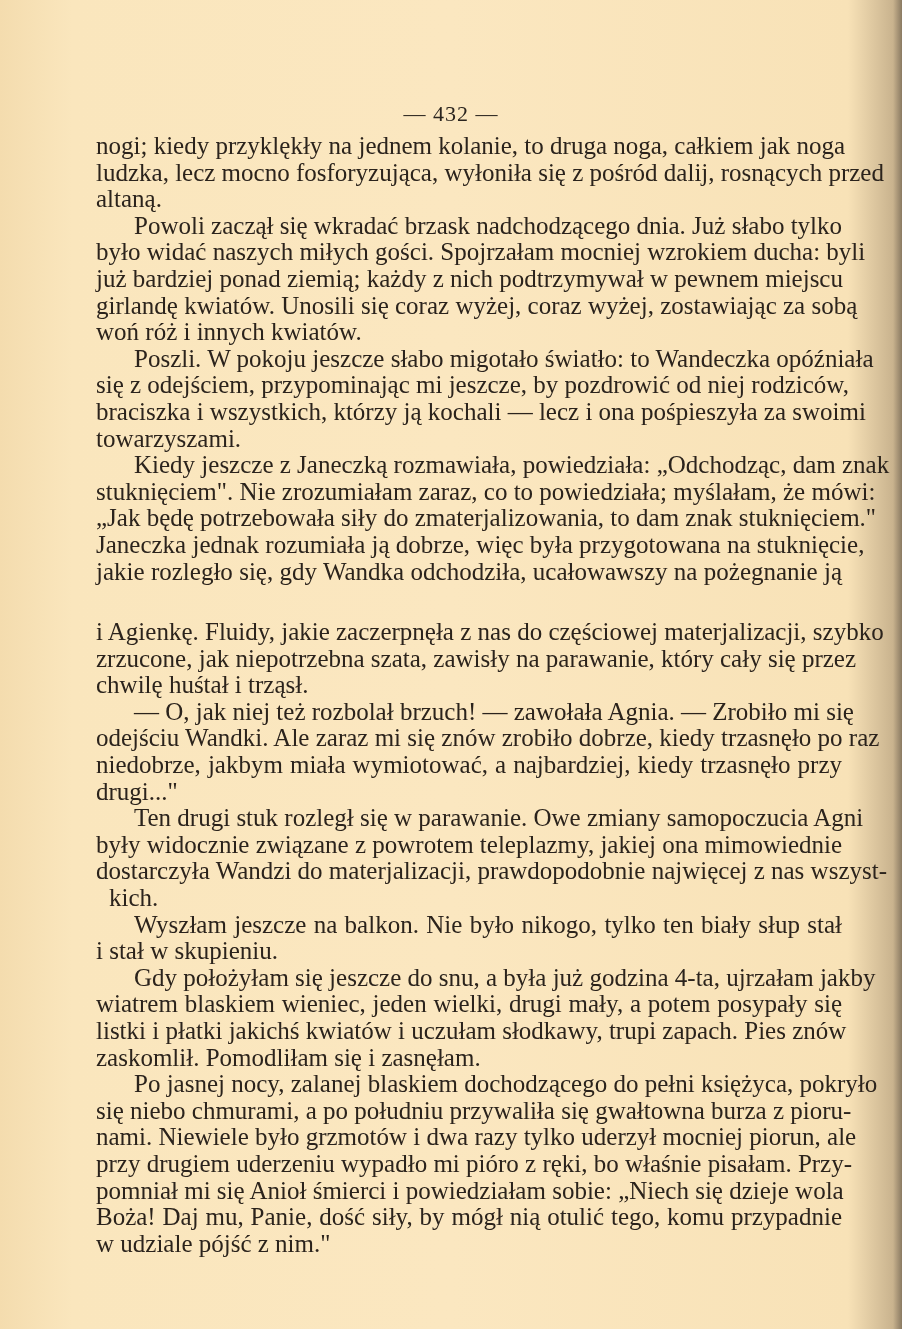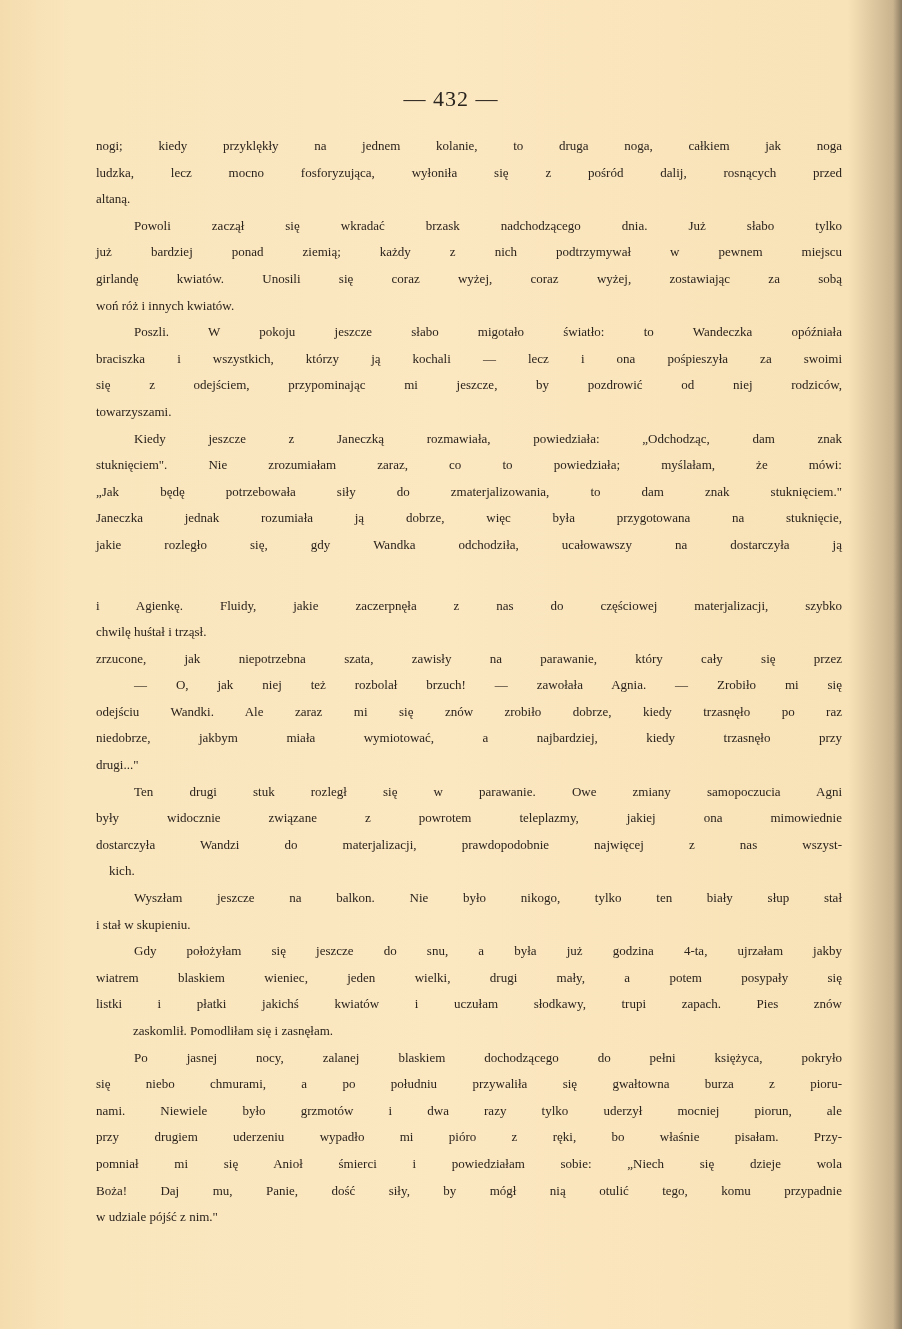--- a/index.html
+++ b/index.html
@@ -3,29 +3,29 @@
 <meta charset="utf-8">
 <style>
   html, body { margin: 0; padding: 0; }
   body {
     width: 902px; height: 1329px; overflow: hidden;
     background: #f9e3b8;
     background: linear-gradient(90deg, #f4dcae 0%, #fae6bd 8%, #fbe7c0 50%, #f8e2b7 94%, #c9b38e 99%, #8a7a62 100%);
     position: relative;
   }
   .page-number {
-    position: absolute; top: 86px; left: 0; width: 902px;
+    position: absolute; top: 101px; left: 0; width: 902px;
     text-align: center;
     font-family: "Liberation Serif", serif;
     font-size: 22px; color: #2a241e; letter-spacing: 1px;
   }
   .text {
     position: absolute; top: 133px; left: 96px; width: 746px;
     font-family: "Liberation Serif", serif;
-    font-size: 13px; line-height: 26.6px;
+    font-size: 25px; line-height: 26.6px;
     color: #2b231c;
   }
   .line {
     display: block; white-space: nowrap;
     text-align: justify; text-align-last: justify;
     height: 26.6px; transform-origin: left center;
   }
   .line.last { text-align-last: left; }
   .line.indent { padding-left: 38px; }
 </style>
@@ -35,39 +35,40 @@
 <div class="page-number">— 432 —</div>
 
 <div class="text">
   <div>
     <span class="line" style="display: block;">nogi; kiedy przyklękły na jednem kolanie, to druga  noga, całkiem  jak noga</span>
     <span class="line" style="display: block;">ludzka, lecz mocno fosforyzująca, wyłoniła się z pośród dalij, rosnących przed</span>
     <span class="line last" style="display: block;">altaną.</span>
   </div>
   <div>
     <span class="line indent" style="display: block;">Powoli zaczął się wkradać brzask nadchodzącego dnia.  Już słabo tylko</span>
+    <span class="line" style="display: block;">było widać naszych miłych gości. Spojrzałam mocniej wzrokiem ducha: byli</span>
     <span class="line" style="display: block;">już bardziej ponad ziemią; każdy z nich podtrzymywał w pewnem miejscu</span>
     <span class="line" style="display: block;">girlandę kwiatów. Unosili się coraz wyżej, coraz wyżej, zostawiając za sobą</span>
     <span class="line last" style="display: block;">woń róż i innych kwiatów.</span>
   </div>
   <div>
     <span class="line indent" style="display: block;">Poszli. W pokoju jeszcze słabo migotało światło: to Wandeczka opóźniała</span>
+    <span class="line" style="display: block;">się z odejściem, przypominając mi jeszcze, by pozdrowić od niej rodziców,</span>
     <span class="line" style="display: block;">braciszka i wszystkich, którzy ją kochali — lecz i ona pośpieszyła za swoimi</span>
-    <span class="line" style="display: block;">się z odejściem, przypominając mi jeszcze, by pozdrowić od niej rodziców,</span>
     <span class="line last" style="display: block;">towarzyszami.</span>
   </div>
   <div>
     <span class="line indent" style="display: block;">Kiedy jeszcze z Janeczką rozmawiała, powiedziała: „Odchodząc, dam znak</span>
     <span class="line" style="display: block;">stuknięciem". Nie zrozumiałam zaraz, co to powiedziała; myślałam, że mówi:</span>
     <span class="line" style="display: block;">„Jak będę potrzebowała siły do zmaterjalizowania, to dam znak stuknięciem."</span>
     <span class="line" style="display: block;">Janeczka jednak rozumiała ją dobrze, więc była przygotowana na stuknięcie,</span>
-    <span class="line" style="display: block;">jakie rozległo się, gdy Wandka odchodziła, ucałowawszy na dostarczyła ją</span>
+    <span class="line" style="display: block;">jakie rozległo się, gdy Wandka odchodziła, ucałowawszy na pożegnanie ją</span>
     <span class="line" style="display: block; margin-top: 34px;">i Agienkę. Fluidy, jakie zaczerpnęła z nas do częściowej materjalizacji, szybko</span>
+    <span class="line" style="display: block;">zrzucone, jak niepotrzebna szata, zawisły na parawanie, który cały się przez</span>
     <span class="line last" style="display: block;">chwilę huśtał i trząsł.</span>
-    <span class="line" style="display: block;">zrzucone, jak niepotrzebna szata, zawisły na parawanie, który cały się przez</span>
   </div>
   <div>
     <span class="line indent" style="display: block;">— O, jak niej też rozbolał brzuch! — zawołała Agnia. — Zrobiło mi się</span>
     <span class="line" style="display: block;">odejściu Wandki. Ale zaraz mi się znów zrobiło dobrze, kiedy trzasnęło po raz</span>
     <span class="line" style="display: block;">niedobrze, jakbym miała wymiotować, a najbardziej,  kiedy trzasnęło  przy</span>
     <span class="line last" style="display: block;">drugi..."</span>
   </div>
   <div>
     <span class="line indent" style="display: block;">Ten drugi stuk rozległ się w parawanie.  Owe zmiany samopoczucia Agni</span>
     <span class="line" style="display: block;">były widocznie związane z powrotem teleplazmy, jakiej  ona  mimowiednie</span>
@@ -75,21 +76,21 @@
     <span class="line last" style="display: block; margin-left: 13px;">kich.</span>
   </div>
   <div>
     <span class="line indent" style="display: block;">Wyszłam jeszcze na balkon.  Nie było nikogo, tylko ten biały słup stał</span>
     <span class="line last" style="display: block;">i stał w skupieniu.</span>
   </div>
   <div>
     <span class="line indent" style="display: block;">Gdy położyłam się jeszcze do snu, a była już godzina 4-ta, ujrzałam jakby</span>
     <span class="line" style="display: block;">wiatrem blaskiem wieniec, jeden wielki, drugi mały, a potem posypały się</span>
     <span class="line" style="display: block;">listki i płatki jakichś kwiatów i uczułam słodkawy, trupi zapach. Pies znów</span>
-    <span class="line last" style="display: block; margin-left: 37px;">zaskomlił. Pomodliłam się i zasnęłam.</span>
+    <span class="line last" style="display: block;">zaskomlił. Pomodliłam się i zasnęłam.</span>
   </div>
   <div>
     <span class="line indent" style="display: block;">Po jasnej nocy, zalanej blaskiem dochodzącego do pełni księżyca, pokryło</span>
     <span class="line" style="display: block;">się niebo chmurami, a po południu przywaliła się gwałtowna burza z pioru-</span>
     <span class="line" style="display: block;">nami. Niewiele było grzmotów i dwa razy tylko uderzył mocniej piorun, ale</span>
     <span class="line" style="display: block;">przy drugiem uderzeniu wypadło mi pióro z ręki, bo właśnie pisałam. Przy-</span>
     <span class="line" style="display: block;">pomniał mi się Anioł śmierci i powiedziałam  sobie: „Niech się  dzieje wola</span>
     <span class="line" style="display: block;">Boża! Daj mu, Panie, dość siły, by mógł nią  otulić tego,  komu przypadnie</span>
     <span class="line last" style="display: block;">w udziale pójść z nim."</span>
   </div>

